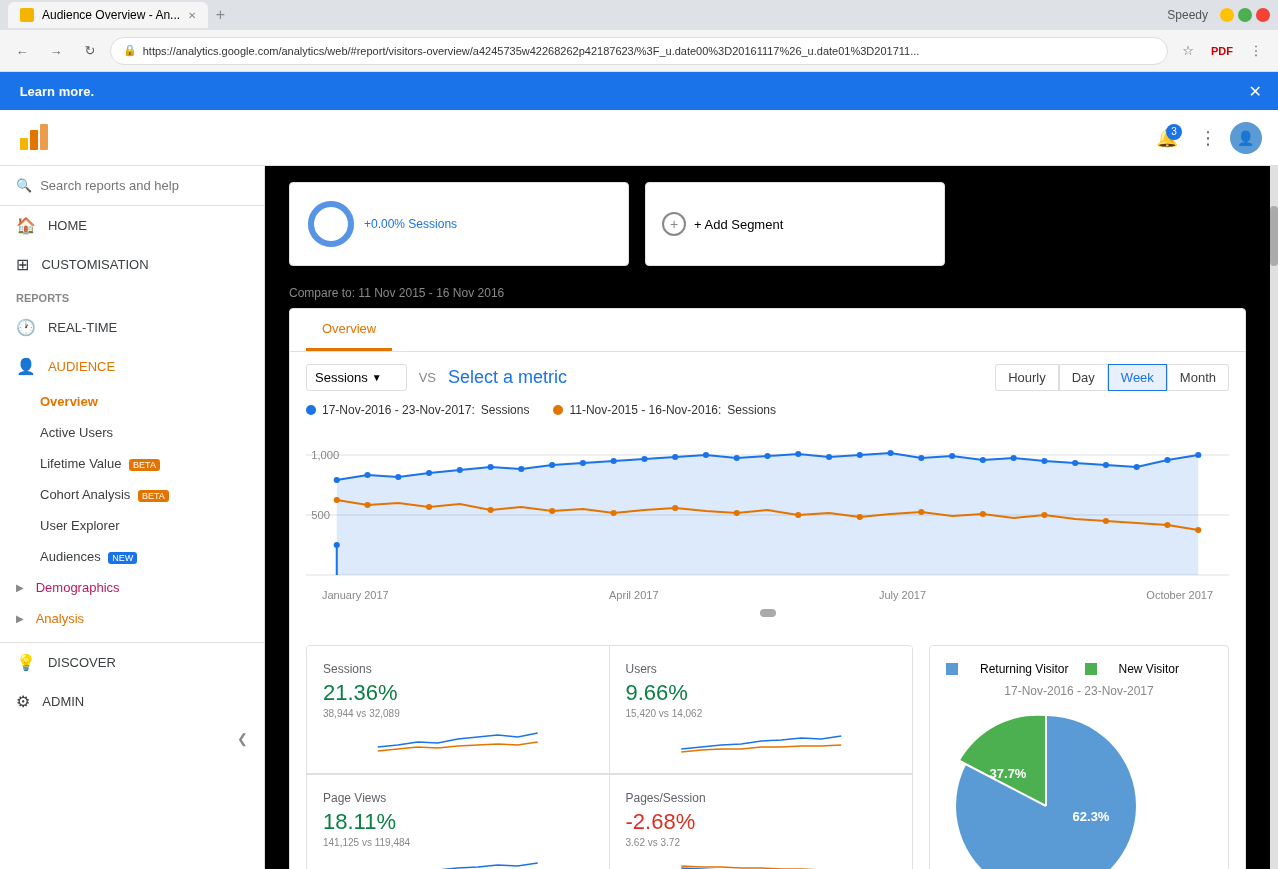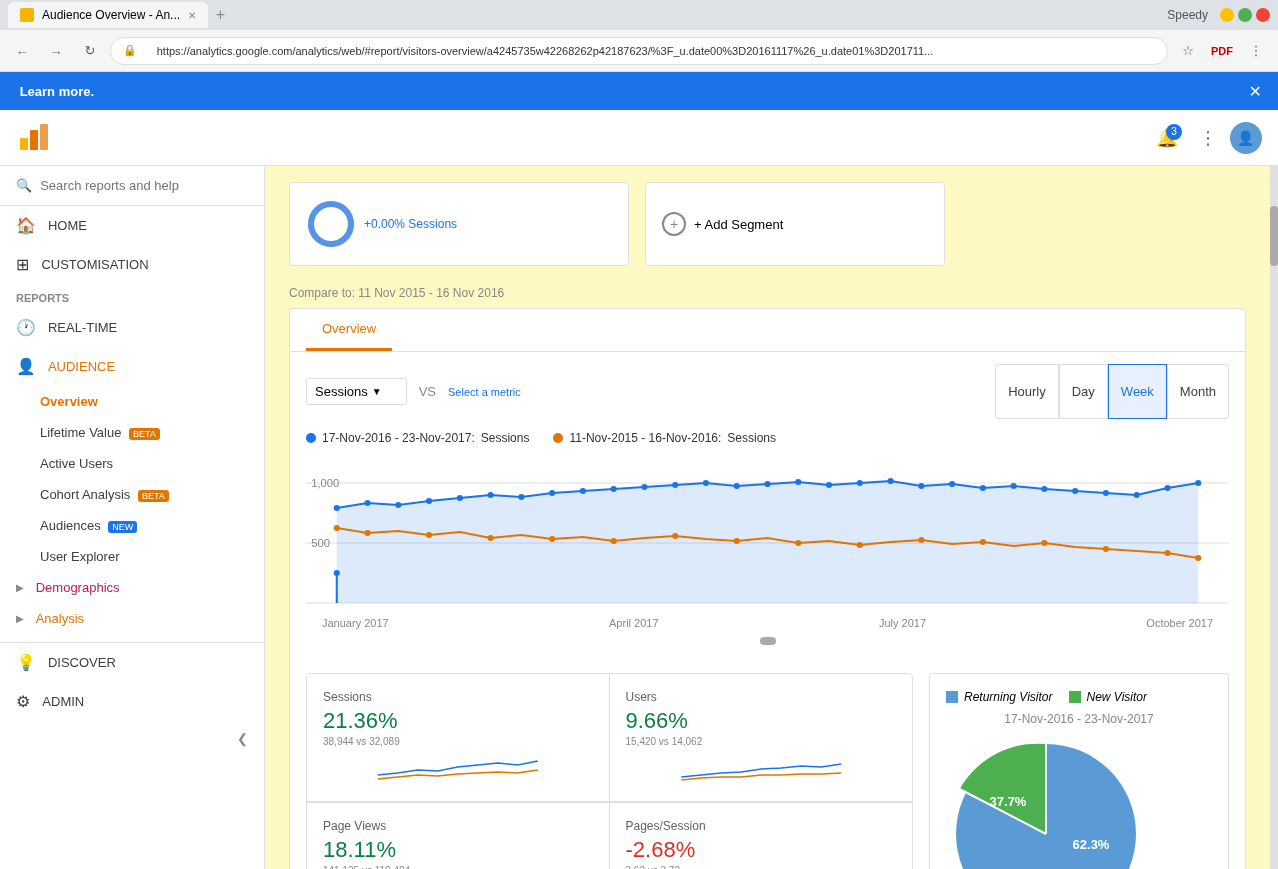--- a/index.html
+++ b/index.html
@@ -15,21 +15,21 @@
     .window-controls { margin-left: auto; display: flex; gap: 4px; }
     .win-btn { width: 14px; height: 14px; border-radius: 50%; cursor: pointer; }
     .win-min { background: #ffc107; }
     .win-max { background: #4caf50; }
     .win-close { background: #f44336; }
 
     .nav-bar { height: 42px; background: #f5f5f5; display: flex; align-items: center; padding: 0 8px; gap: 6px; border-bottom: 1px solid #ddd; }
     .nav-btn { width: 28px; height: 28px; display: flex; align-items: center; justify-content: center; color: #5f6368; cursor: pointer; border-radius: 50%; }
     .address-bar { flex: 1; height: 28px; background: #fff; border: 1px solid #ddd; border-radius: 14px; display: flex; align-items: center; padding: 0 12px; font-size: 12px; color: #333; gap: 6px; }
     .secure-icon { color: #1a73e8; font-size: 11px; }
-    .address-text { color: #333; font-size: 12px; margin-left: 14px; }
+    .address-text { color: #333; font-size: 12px; }
 
     
     .banner { background: #1a73e8; color: #fff; height: 38px; display: flex; align-items: center; padding: 0 16px; font-size: 13px; flex-shrink: 0; }
     .banner a { color: #fff; font-weight: bold; }
     .banner-close { margin-left: auto; cursor: pointer; font-size: 16px; }
 
     
     .app { display: flex; flex-direction: column; flex: 1; overflow: hidden; }
     .app-header { height: 56px; background: #fff; display: flex; align-items: center; padding: 0 16px; border-bottom: 1px solid #e0e0e0; flex-shrink: 0; }
     .app-header-right { margin-left: auto; display: flex; align-items: center; gap: 8px; }
@@ -46,21 +46,21 @@
     .sidebar-item { display: flex; align-items: center; gap: 12px; padding: 10px 16px; cursor: pointer; color: #3c4043; font-size: 13px; }
     .sidebar-item.active { color: #e37400; }
     .sidebar-label { font-size: 11px; color: #888; padding: 8px 16px 4px; font-weight: 600; text-transform: uppercase; }
     .sidebar-sub { padding: 8px 16px 8px 40px; cursor: pointer; color: #3c4043; font-size: 13px; }
     .sidebar-sub.active { color: #e37400; }
     .sidebar-category { display: flex; align-items: center; gap: 12px; padding: 8px 16px; cursor: pointer; color: #3c4043; font-size: 13px; }
     .badge { font-size: 9px; background: #e37400; color: #fff; padding: 1px 4px; border-radius: 3px; margin-left: 4px; }
     .badge.blue { background: #1a73e8; }
 
     
-    .content { flex: 1; overflow-y: auto; background: #fef9c3; padding: 0; position: relative; }
+    .content { flex: 1; overflow-y: auto; background: #000000; padding: 0; position: relative; }
     .content-inner { padding: 0 24px 24px; }
 
     
     .segment-section { padding: 16px 0; display: flex; gap: 16px; }
     .segment-card { background: #fff; border: 1px solid #e0e0e0; border-radius: 4px; padding: 16px; min-width: 340px; }
     .segment-row { display: flex; align-items: center; gap: 8px; }
     .donut-small { width: 50px; height: 50px; }
     .sessions-text { color: #1a73e8; font-size: 12px; }
     .add-segment { background: #fff; border: 1px solid #e0e0e0; border-radius: 4px; padding: 16px; display: flex; align-items: center; gap: 8px; cursor: pointer; min-width: 300px; }
     .add-circle { width: 24px; height: 24px; border: 2px solid #888; border-radius: 50%; display: flex; align-items: center; justify-content: center; color: #888; font-size: 14px; }
@@ -69,23 +69,23 @@
 
     
     .overview-card { background: #fff; border: 1px solid #e0e0e0; border-radius: 4px; margin-bottom: 16px; }
     .overview-tabs { display: flex; border-bottom: 1px solid #e0e0e0; padding: 0 16px; }
     .overview-tab { padding: 12px 16px; font-size: 13px; cursor: pointer; color: #5f6368; border-bottom: 3px solid transparent; }
     .overview-tab.active { color: #e37400; border-bottom-color: #e37400; }
 
     .chart-toolbar { display: flex; align-items: center; padding: 12px 16px; gap: 12px; }
     .metric-select { border: 1px solid #ddd; padding: 5px 24px 5px 8px; border-radius: 3px; font-size: 13px; cursor: pointer; background: #fff; position: relative; display: flex; align-items: center; gap: 4px; }
     .vs-text { color: #888; font-size: 13px; }
-    .select-metric { color: #1a73e8; font-size: 11px; cursor: pointer; }
+    .select-metric { color: #1a73e8; font-size: 18px; cursor: pointer; }
     .time-btns { margin-left: auto; display: flex; }
-    .time-btn { padding: 19px 12px; border: 1px solid #ddd; font-size: 13px; cursor: pointer; background: #fff; color: #3c4043; }
+    .time-btn { padding: 5px 12px; border: 1px solid #ddd; font-size: 13px; cursor: pointer; background: #fff; color: #3c4043; }
     .time-btn:first-child { border-radius: 3px 0 0 3px; }
     .time-btn:last-child { border-radius: 0 3px 3px 0; }
     .time-btn.active { background: #e8f0fe; color: #1a73e8; border-color: #1a73e8; }
 
     .legend-row { display: flex; gap: 24px; padding: 0 16px 8px; font-size: 12px; color: #333; }
     .legend-item { display: flex; align-items: center; gap: 6px; }
     .legend-dot { width: 10px; height: 10px; border-radius: 50%; }
     .legend-dot.blue { background: #1a73e8; }
     .legend-dot.orange { background: #e37400; }
 
@@ -99,21 +99,21 @@
     .metric-card:nth-child(2n) { border-right: none; }
     .metric-title { font-size: 12px; color: #5f6368; margin-bottom: 4px; }
     .metric-value { font-size: 22px; color: #0b8043; font-weight: 300; }
     .metric-value.negative { color: #d93025; }
     .metric-sub { font-size: 10px; color: #888; margin-top: 2px; }
     .sparkline { height: 30px; margin-top: 8px; }
 
     
     .pie-section { background: #fff; border: 1px solid #e0e0e0; border-radius: 4px; padding: 16px; min-width: 300px; }
     .pie-legend { display: flex; gap: 16px; margin-bottom: 8px; font-size: 12px; }
-    .pie-legend-item { display: flex; align-items: center; gap: 6px; font-style: italic; }
+    .pie-legend-item { display: flex; align-items: center; gap: 22px; }
     .pie-legend-sq { width: 12px; height: 12px; }
     .pie-legend-sq.blue { background: #5b9bd5; }
     .pie-legend-sq.green { background: #4caf50; }
     .pie-title { font-size: 12px; color: #888; text-align: center; margin-bottom: 8px; }
 
     .bottom-section { display: flex; gap: 16px; padding: 16px; }
     .metrics-half { flex: 1; }
 
     .scrollbar-v { width: 8px; background: #e0e0e0; flex-shrink: 0; }
     .scrollbar-thumb { width: 8px; height: 60px; background: #aaa; border-radius: 4px; margin-top: 40px; }
@@ -210,40 +210,40 @@
         <div class="sidebar-item active">
           <span style="font-size:16px;color:#e37400;">👤</span>
           <span style="color:#e37400;">AUDIENCE</span>
         </div>
 
         <div class="sidebar-sub active">
           <span style="color:#e37400;font-weight:600;">Overview</span>
         </div>
 
         <div class="sidebar-sub">
+          <span>Active Users</span>
+        </div>
+
+        <div class="sidebar-sub">
           <span>Lifetime Value</span>
           <span class="badge">BETA</span>
-        </div>
-
-        <div class="sidebar-sub">
-          <span>Active Users</span>
         </div>
 
         <div class="sidebar-sub">
           <span>Cohort Analysis</span>
           <span class="badge">BETA</span>
         </div>
 
         <div class="sidebar-sub">
+          <span>User Explorer</span>
+        </div>
+
+        <div class="sidebar-sub">
           <span>Audiences</span>
           <span class="badge blue">NEW</span>
-        </div>
-
-        <div class="sidebar-sub">
-          <span>User Explorer</span>
         </div>
 
         <div class="sidebar-category">
           <span style="font-size:10px;color:#888;">▶</span>
           <span style="color:#be185d;">Demographics</span>
         </div>
 
         <div class="sidebar-category">
           <span style="font-size:10px;color:#888;">▶</span>
           <span style="color:#e37400;">Analysis</span>

